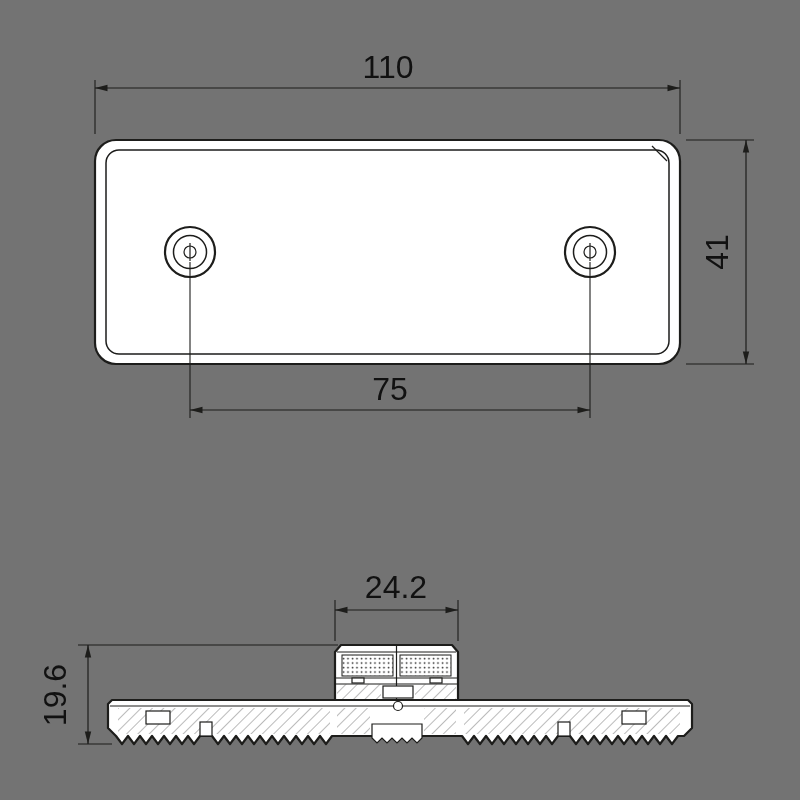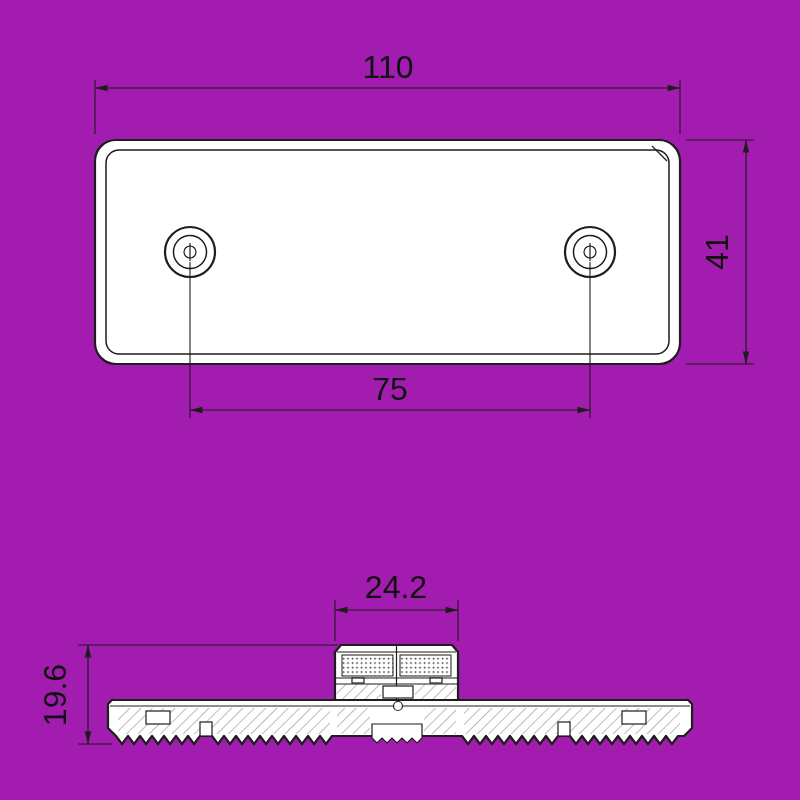--- a/index.html
+++ b/index.html
@@ -1,16 +1,16 @@
 <!DOCTYPE html>
 <html><head>
 <meta charset="utf-8">
 <style>
   html,body{margin:0;padding:0;background:#ffffff;}
-  .canvas{width:800px;height:800px;position:relative;background:#a21caf;overflow:hidden;}
+  .canvas{width:800px;height:800px;position:relative;background:#737373;overflow:hidden;}
   svg{display:block;}
   .obj{stroke:#1d1d1b;stroke-width:2.2;fill:none;stroke-linejoin:round;stroke-linecap:round;}
   .objfill{stroke:#1d1d1b;stroke-width:2.2;fill:#ffffff;stroke-linejoin:round;}
   .inner{stroke:#1d1d1b;stroke-width:1.5;fill:none;}
   .thin{stroke:#1d1d1b;stroke-width:1.2;fill:none;}
   .dimline{stroke:#1d1d1b;stroke-width:1.2;fill:none;}
   .extline{stroke:#1d1d1b;stroke-width:1.1;fill:none;}
   .detail{stroke:#1d1d1b;stroke-width:1.2;fill:#ffffff;}
   .dimtext{font-family:"Liberation Sans",sans-serif;font-size:32px;fill:#111111;}
 </style>

